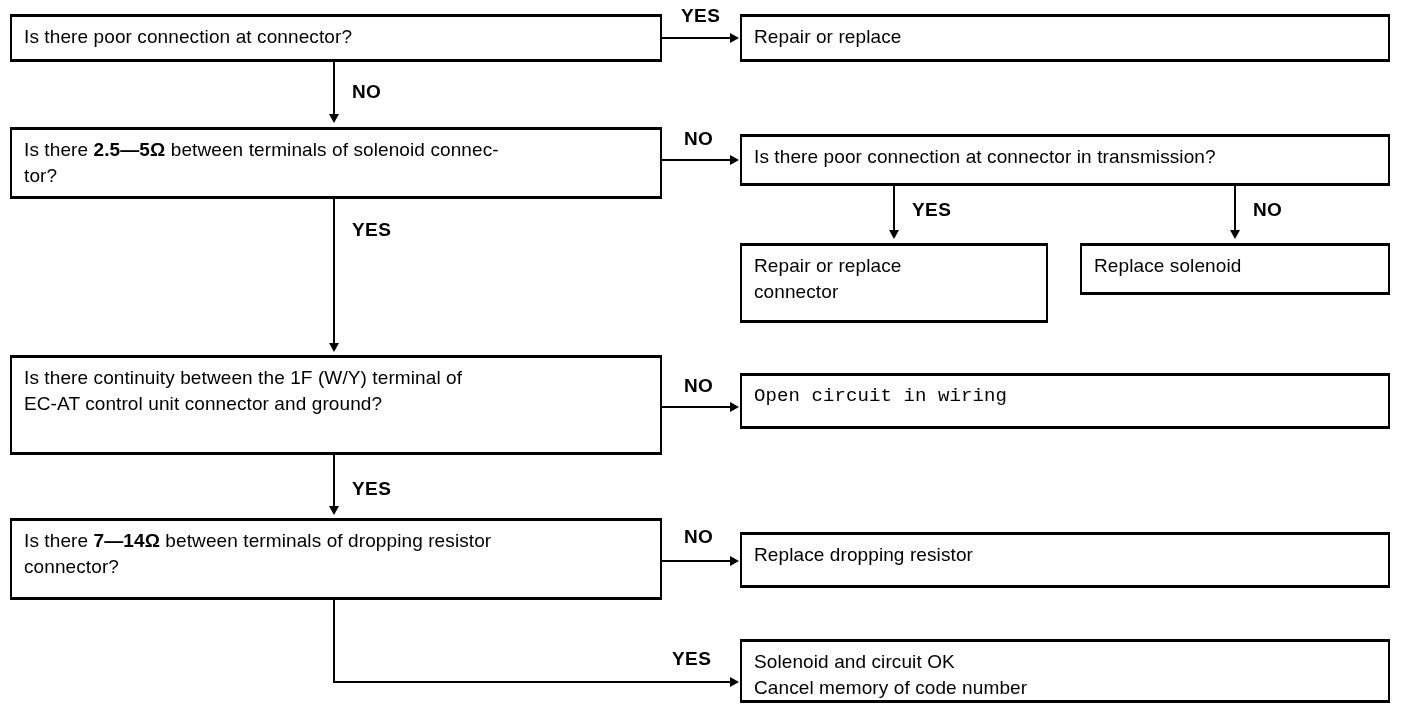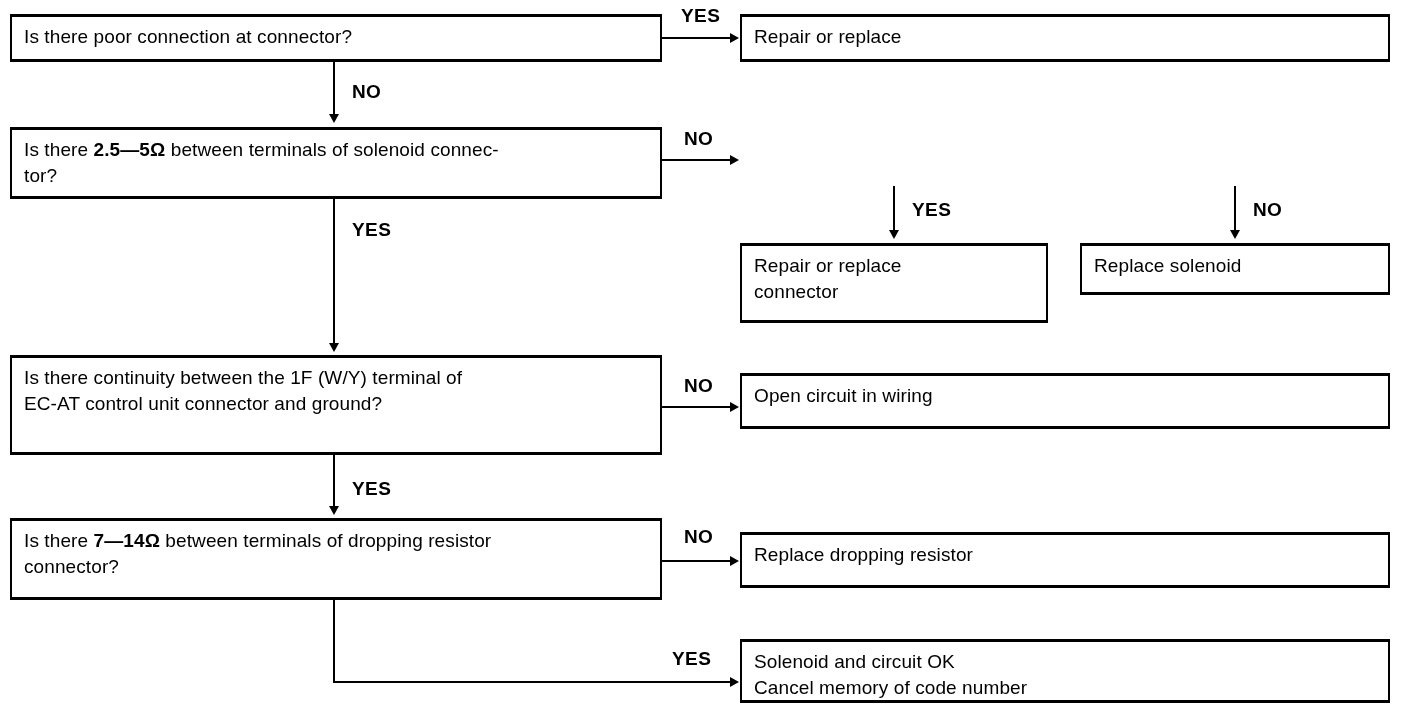--- a/index.html
+++ b/index.html
@@ -89,20 +89,23 @@
 
   <div class="box" style="left:10px;top:127px;width:652px;height:72px;padding-left:12px;">
     <span class="txt"><span>Is there </span><span class="b">2.5—5Ω</span><span> between terminals of solenoid connec-
 tor?</span></span>
   </div>
 
   <div class="hline" style="left:662px;top:159px;width:70px;"></div>
   <div class="arrow-right" style="left:730px;top:155px;"></div>
   <div class="elabel" style="left:684px;top:128px;">NO</div>
 
+  <div class="box" style="left:740px;top:134px;width:650px;height:52px;">
+    <span class="txt">Is there poor connection at connector in transmission?</span>
+  </div>
 
   <div class="vline" style="left:893px;top:186px;height:48px;"></div>
   <div class="arrow-down" style="left:889px;top:230px;"></div>
   <div class="elabel" style="left:912px;top:199px;">YES</div>
 
   <div class="vline" style="left:1234px;top:186px;height:48px;"></div>
   <div class="arrow-down" style="left:1230px;top:230px;"></div>
   <div class="elabel" style="left:1253px;top:199px;">NO</div>
 
   <div class="box" style="left:740px;top:243px;width:308px;height:80px;">
@@ -120,21 +123,21 @@
 
   <div class="box" style="left:10px;top:355px;width:652px;height:100px;">
     <span class="txt">Is there continuity between the 1F (W/Y) terminal of
 EC-AT control unit connector and ground?</span>
   </div>
 
   <div class="hline" style="left:662px;top:406px;width:70px;"></div>
   <div class="arrow-right" style="left:730px;top:402px;"></div>
   <div class="elabel" style="left:684px;top:375px;">NO</div>
 
-  <div class="box" style="left:740px;top:373px;width:650px;height:56px;">
+  <div class="box" style="left:740px;top:373px;width:650px;height:56px;font-family:Liberation Mono, monospace;">
     <span class="txt">Open circuit in wiring</span>
   </div>
 
   <div class="vline" style="left:333px;top:455px;height:54px;"></div>
   <div class="arrow-down" style="left:329px;top:506px;"></div>
   <div class="elabel" style="left:352px;top:478px;">YES</div>
 
   <div class="box" style="left:10px;top:518px;width:652px;height:82px;">
     <span class="txt"><span>Is there </span><span class="b">7—14Ω</span><span> between terminals of dropping resistor
 connector?</span></span>

